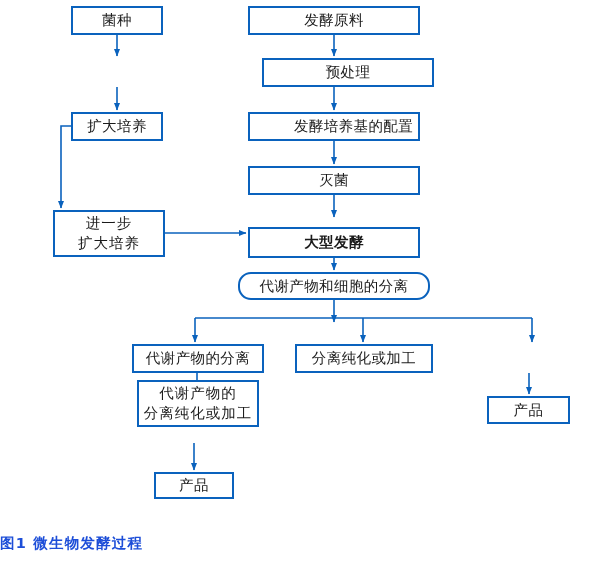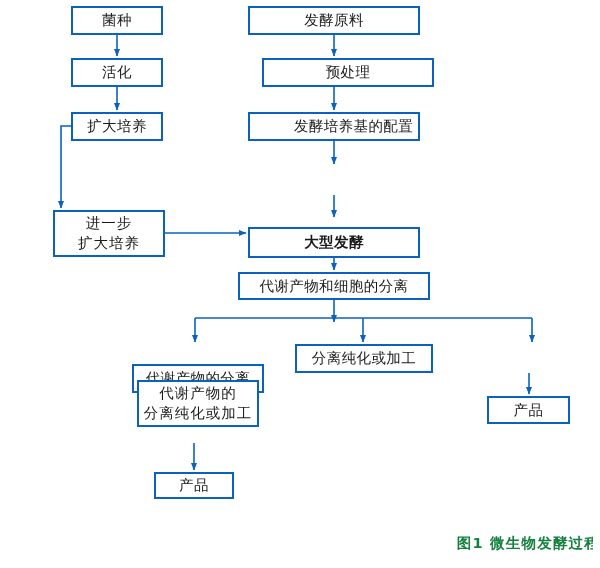--- a/index.html
+++ b/index.html
@@ -44,25 +44,25 @@
   }
   .node.two-line {
     line-height: 1.32;
     letter-spacing: 1px;
   }
   #figure-caption {
     position: absolute;
     left: 0;
     top: 534px;
     width: 600px;
-    text-align: right;
+    text-align: left;
     font-size: 14.5px;
     font-weight: bold;
     letter-spacing: 1.2px;
-    color: #15803d;
+    color: #1d4ed8;
   }
 </style>
 </head>
 <body>
 
 <div id="diagram-root" style="width: 593px; height: 568px; background: rgb(255, 255, 255);">
 
   <svg id="edge-layer" viewBox="0 0 600 568" width="600" height="568" xmlns="http://www.w3.org/2000/svg">
     <defs>
       <marker id="arrowhead" markerWidth="9" markerHeight="9" refX="7.2" refY="3.6" orient="auto" markerUnits="userSpaceOnUse">
@@ -91,32 +91,32 @@
       <line x1="532" y1="318" x2="532" y2="342" marker-end="url(#arrowhead)"></line>
 
       <line x1="197" y1="373" x2="197" y2="394" marker-end="url(#arrowhead)"></line>
       <line x1="194" y1="443" x2="194" y2="470" marker-end="url(#arrowhead)"></line>
 
       <line x1="529" y1="373" x2="529" y2="394" marker-end="url(#arrowhead)"></line>
     </g>
   </svg>
 
   <div class="node" style="left: 71px; top: 6px; width: 92px; height: 29px; border-color: rgb(10, 98, 189);">菌种</div>
-  <div class="node" style="left: 71px; top: 58px; width: 92px; height: 29px; border-color: rgb(10, 98, 189);">活化</div>
   <div class="node" style="left: 71px; top: 112px; width: 92px; height: 29px; border-color: rgb(10, 98, 189);">扩大培养</div>
   <div class="node two-line" style="left: 5px; top: 210px; width: 112px; height: 47px; border-color: rgb(10, 98, 189); margin-left: 48px;">进一步
 扩大培养</div>
 
   <div class="node" style="left: 248px; top: 6px; width: 172px; height: 29px; border-color: rgb(10, 98, 189);">发酵原料</div>
   <div class="node" style="left: 262px; top: 58px; width: 172px; height: 29px; border-color: rgb(10, 98, 189);">预处理</div>
   <div class="node" style="left: 248px; top: 112px; width: 172px; height: 29px; border-color: rgb(10, 98, 189); padding-left: 39px;">发酵培养基的配置</div>
+  <div class="node" style="left: 248px; top: 166px; width: 172px; height: 29px; border-color: rgb(10, 98, 189);">灭菌</div>
   <div class="node" style="left: 248px; top: 227px; width: 172px; height: 31px; border-color: rgb(10, 98, 189); font-weight: bold;">大型发酵</div>
-  <div class="node" style="left: 238px; top: 272px; width: 192px; height: 28px; border-color: rgb(10, 98, 189);">代谢产物和细胞的分离</div>
+  <div class="node" style="left: 238px; top: 272px; width: 192px; height: 28px; border-color: rgb(10, 98, 189); border-radius: 13px;">代谢产物和细胞的分离</div>
 
-  <div class="node" style="left: 132px; top: 364px; width: 132px; height: 29px; border-color: rgb(10, 98, 189);">代谢产物的分离</div>
+  <div class="node" style="left: 132px; top: 344px; width: 132px; height: 29px; border-color: rgb(10, 98, 189);">代谢产物的分离</div>
   <div class="node" style="left: 295px; top: 344px; width: 138px; height: 29px; border-color: rgb(10, 98, 189);">分离纯化或加工</div>
 
   <div class="node two-line" style="left: 137px; top: 380px; width: 122px; height: 47px; border-color: rgb(10, 98, 189);">代谢产物的
 分离纯化或加工</div>
   <div class="node" style="left: 154px; top: 472px; width: 80px; height: 27px; border-color: rgb(10, 98, 189);">产品</div>
   <div class="node" style="left: 487px; top: 396px; width: 83px; height: 28px; border-color: rgb(10, 98, 189);">产品</div>
 
   <div id="figure-caption">图1 微生物发酵过程</div>
 </div>
 

